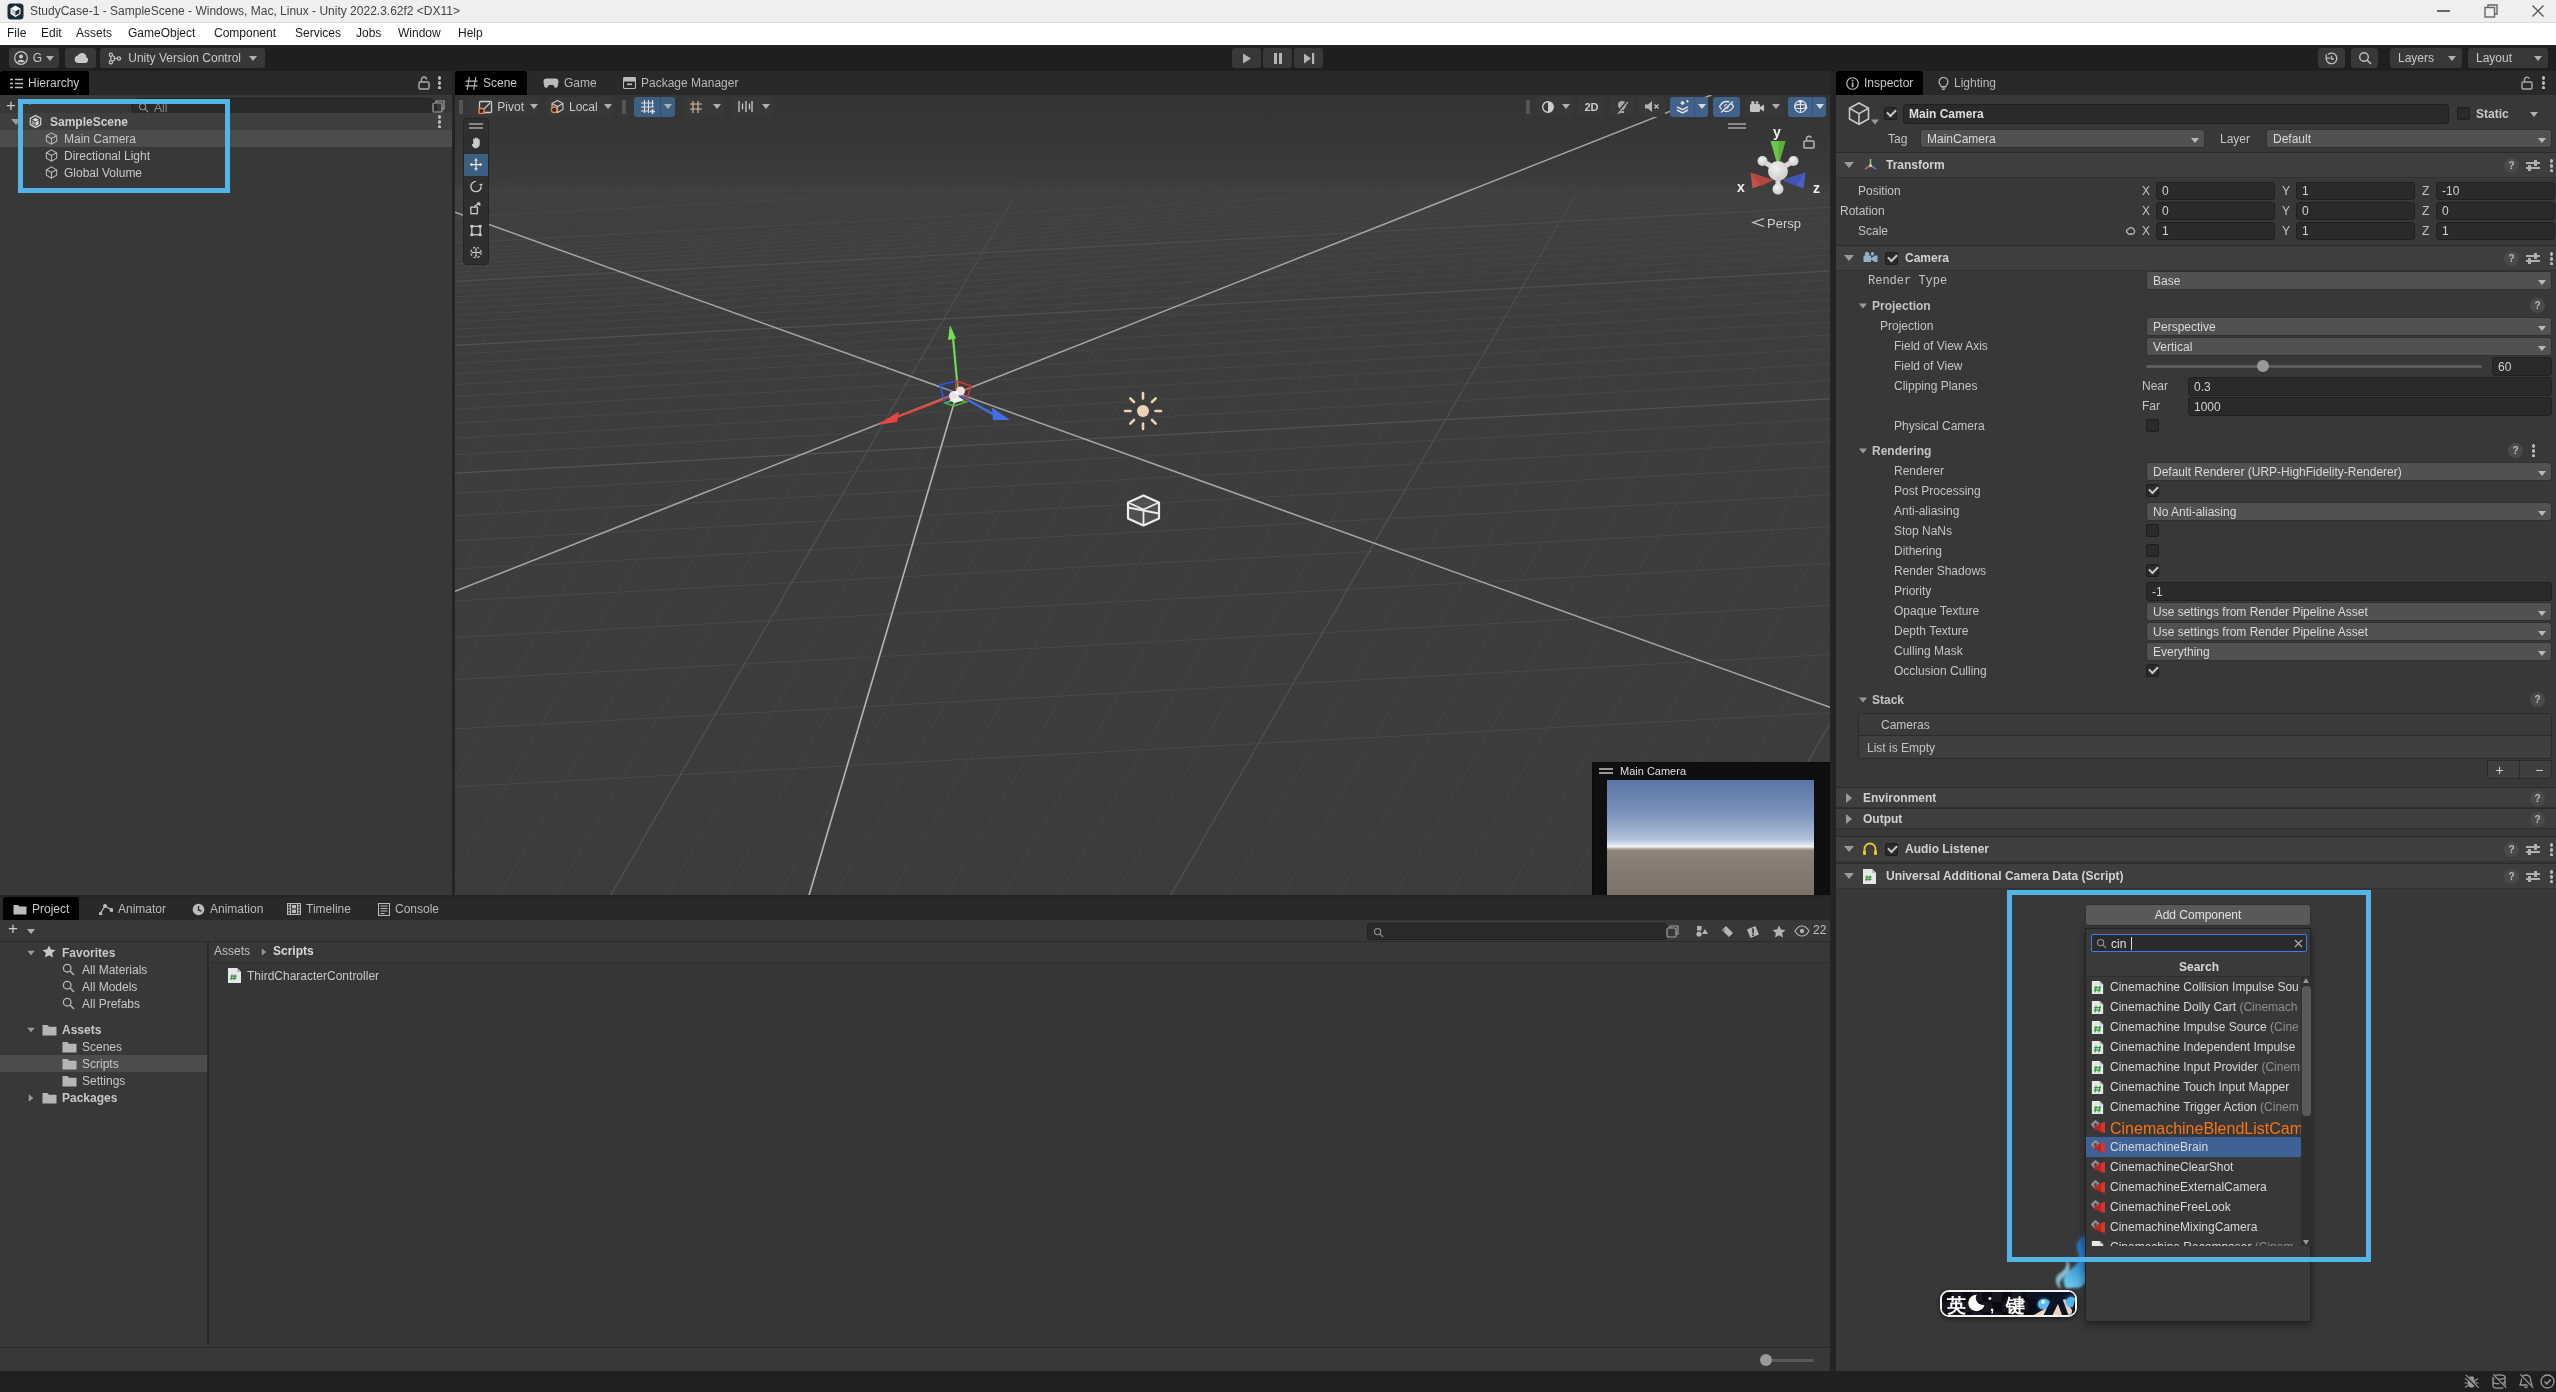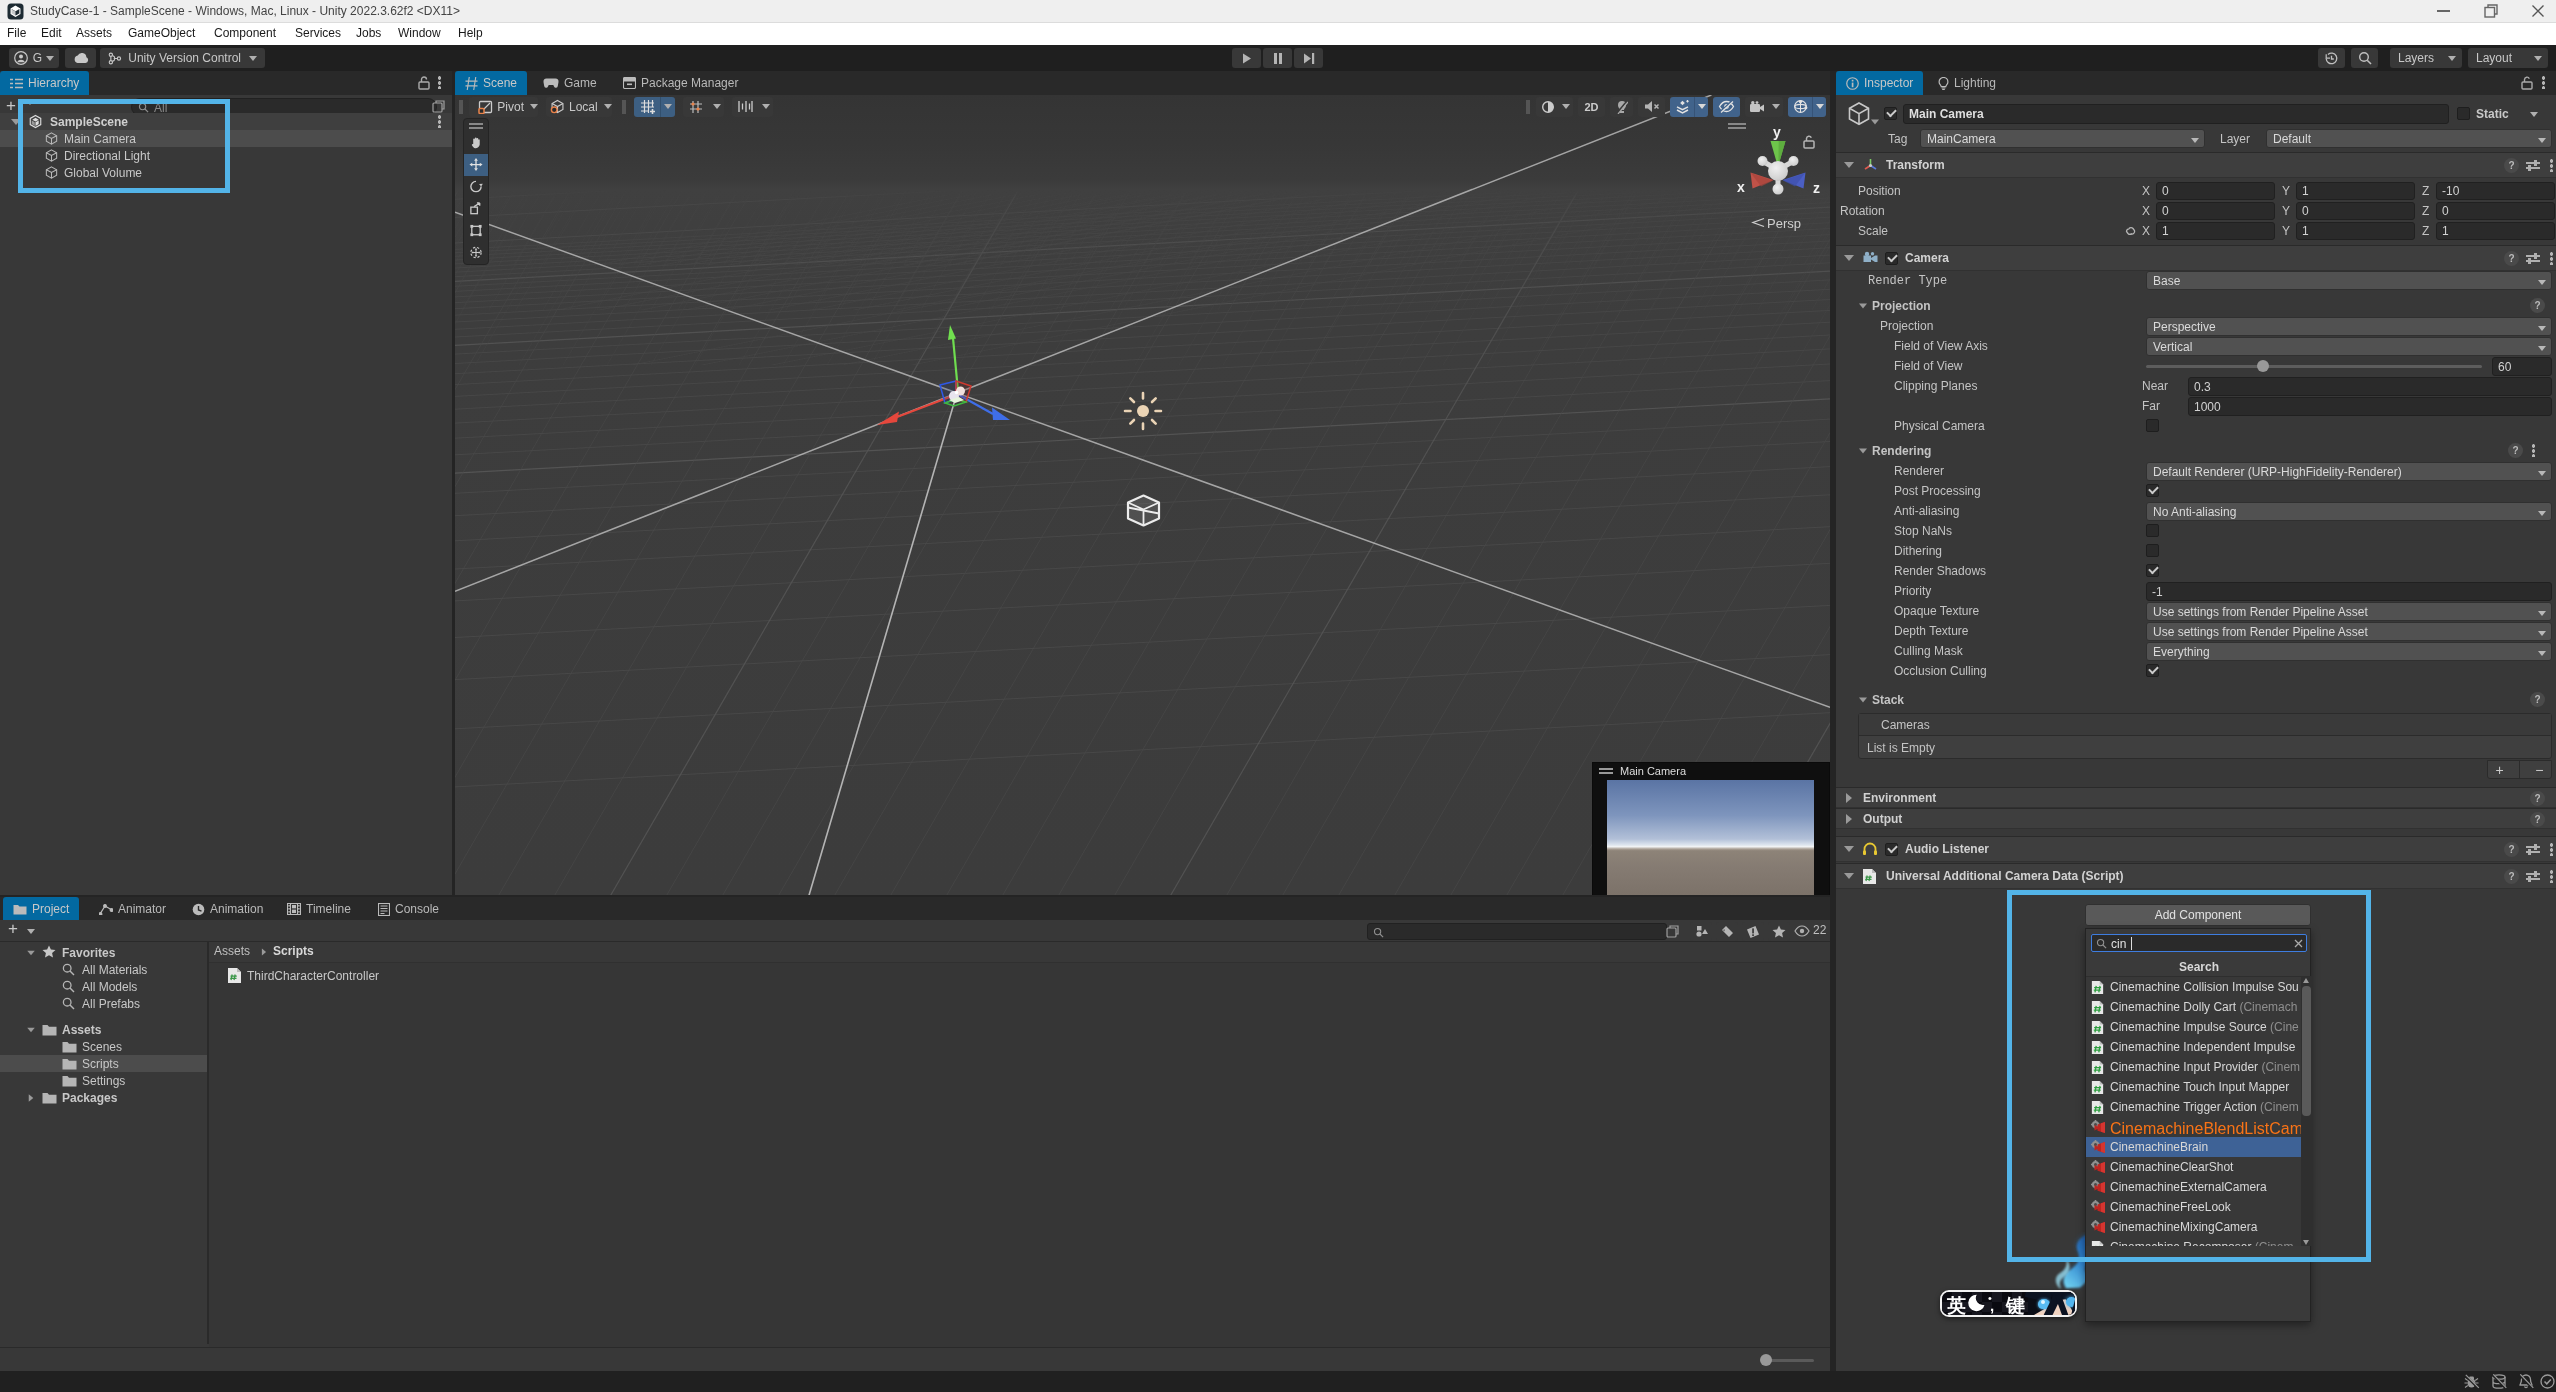--- a/index.html
+++ b/index.html
@@ -1,19 +1,19 @@
 <!DOCTYPE html>
 <html><head><meta charset="utf-8"><style>
 *{margin:0;padding:0;box-sizing:border-box;}
 html,body{width:2556px;height:1392px;overflow:hidden;background:#383838;
  font-family:"Liberation Sans",sans-serif;-webkit-font-smoothing:antialiased;}
 .abs{position:absolute !important;}
 .b{font-weight:bold;}
 .tab{height:24px;display:flex;align-items:center;padding:0 10px;color:#b9b9b9;font-size:12px;}
-.tabsel{background:#0369a1;border-radius:3px 3px 0 0;color:#c8c8c8;}
+.tabsel{background:#000000;border-radius:3px 3px 0 0;color:#c8c8c8;}
 .btn{background:#383838;border-radius:3px;display:flex;align-items:center;justify-content:center;color:#c8c8c8;white-space:nowrap;flex-shrink:0;}
 .field{background:#2a2a2a;border:1px solid #202020;border-radius:3px;color:#d2d2d2;font-size:12px;
  display:flex;align-items:center;padding:0 5px;}
 .drop{background:#515151;border:1px solid #303030;border-radius:3px;color:#dadada;font-size:12px;
  display:flex;align-items:center;padding:0 6px;white-space:nowrap;overflow:hidden;}
 .drop:after{content:"";position:absolute;right:5px;top:8px;border-left:4px solid transparent;
  border-right:4px solid transparent;border-top:5px solid #b8b8b8;}
 .carat{width:0;height:0;border-left:4px solid transparent;border-right:4px solid transparent;border-top:5px solid #b0b0b0;}
 .chk{width:13px;height:13px;background:#2a2a2a;border:1px solid #1e1e1e;border-radius:2px;position:relative;}
 .chk.on:after{content:"";position:absolute;left:2px;top:1px;width:7px;height:4px;

